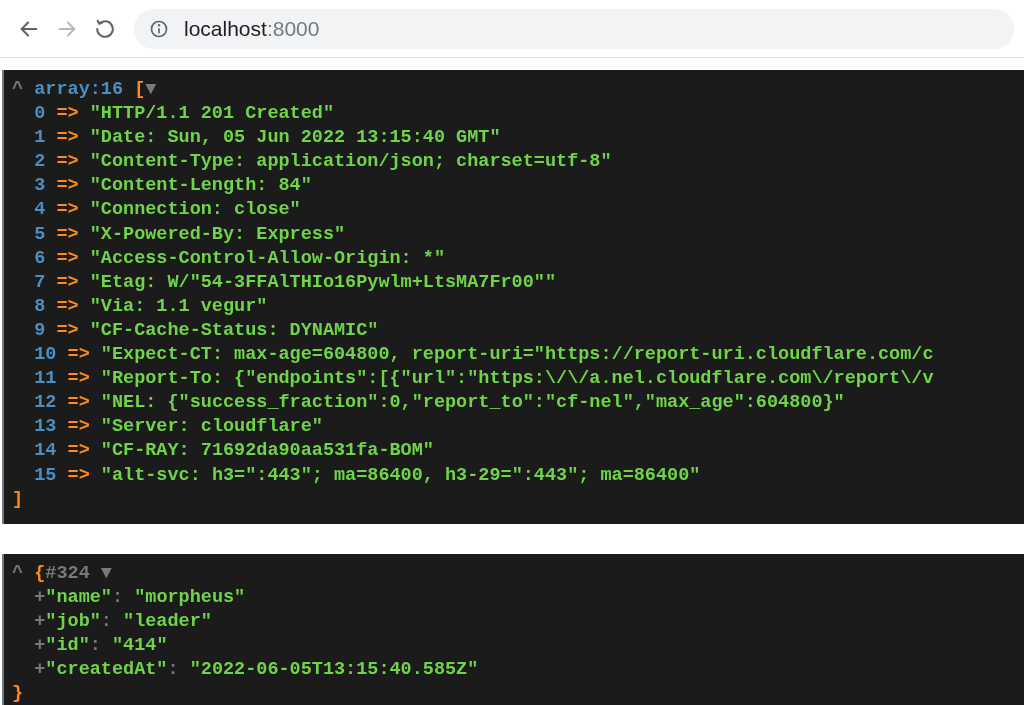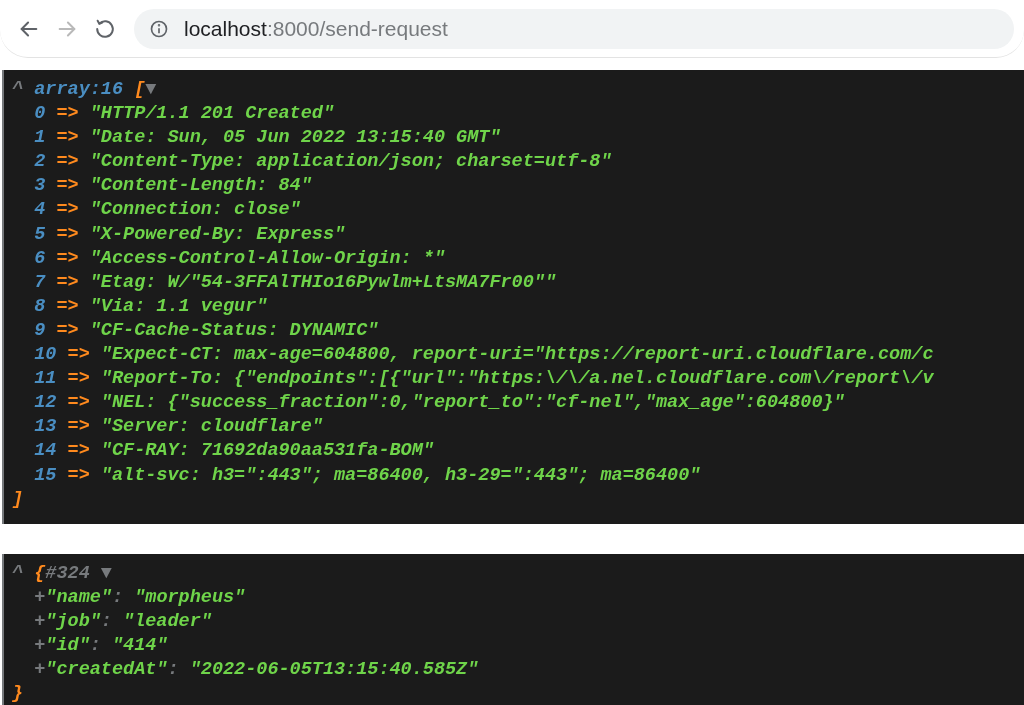--- a/index.html
+++ b/index.html
@@ -13,21 +13,20 @@
   }
   
   .chrome {
     display: flex;
     align-items: center;
     height: 58px;
     background: #ffffff;
     border-bottom: 1px solid #e3e3e3;
     padding: 0 10px;
     box-sizing: border-box;
-    border-radius: 28px;
   }
   .nav-btn {
     width: 38px;
     height: 38px;
     display: flex;
     align-items: center;
     justify-content: center;
     border-radius: 50%;
     color: #5f6368;
   }
@@ -79,21 +78,21 @@
     background: #ffffff;
   }
   .t-caret   { color: #777a7d; }
   .t-type    { color: #4a8ec2; } 
   .t-bracket { color: #ff8a1e; }
   .t-idx     { color: #4a8ec2; }
   .t-arrow   { color: #ff8a1e; }
   .t-str     { color: #6fd44a; }
   .t-obj     { color: #777a7d; text-align: center; } 
   .t-plus    { color: #777a7d; }
-  .row { display: block; font-style: italic; }
+  .row { display: block; }
   .idx-pad-1 { display:inline-block; width: 1ch; text-align:right;}
   .idx-pad-2 { display:inline-block; width: 2ch; text-align:left;}
 </style>
 </head>
 <body>
 
 <div class="chrome">
   <div class="nav-btn">
     <svg width="22" height="22" viewBox="0 0 24 24" fill="none" stroke-width="2.2" stroke-linecap="round" stroke-linejoin="round">
         <line x1="20" y1="12" x2="4" y2="12"></line>
@@ -115,21 +114,20 @@
   <div class="addr">
     <span class="info-icon">
       <svg width="20" height="20" viewBox="0 0 24 24" fill="none" stroke="#5f6368" stroke-width="2">
           <circle cx="12" cy="12" r="9"></circle>
           <line x1="12" y1="11" x2="12" y2="17"></line>
           <circle cx="12" cy="7.5" r="0.5" fill="#5f6368"></circle>
         </svg>
     </span>
     <span class="host">localhost</span>
       <span class="port">:8000</span>
-      <span class="path">/send-request</span>
   </div>
 </div>
 
 <div class="page">
 
   <div class="dump" id="dump1"><span class="row"><span class="t-caret">^</span> <span class="t-type">array:16</span> <span class="t-bracket">[</span><span class="t-caret">▼</span></span><span class="row">  <span class="t-idx idx-pad-1">0</span> <span class="t-arrow">=&gt;</span> <span class="t-str">"HTTP/1.1 201 Created"</span></span><span class="row">  <span class="t-idx idx-pad-1">1</span> <span class="t-arrow">=&gt;</span> <span class="t-str">"Date: Sun, 05 Jun 2022 13:15:40 GMT"</span></span><span class="row">  <span class="t-idx idx-pad-1">2</span> <span class="t-arrow">=&gt;</span> <span class="t-str">"Content-Type: application/json; charset=utf-8"</span></span><span class="row">  <span class="t-idx idx-pad-1">3</span> <span class="t-arrow">=&gt;</span> <span class="t-str">"Content-Length: 84"</span></span><span class="row">  <span class="t-idx idx-pad-1">4</span> <span class="t-arrow">=&gt;</span> <span class="t-str">"Connection: close"</span></span><span class="row">  <span class="t-idx idx-pad-1">5</span> <span class="t-arrow">=&gt;</span> <span class="t-str">"X-Powered-By: Express"</span></span><span class="row">  <span class="t-idx idx-pad-1">6</span> <span class="t-arrow">=&gt;</span> <span class="t-str">"Access-Control-Allow-Origin: *"</span></span><span class="row">  <span class="t-idx idx-pad-1">7</span> <span class="t-arrow">=&gt;</span> <span class="t-str">"Etag: W/"54-3FFAlTHIo16Pywlm+LtsMA7Fr00""</span></span><span class="row">  <span class="t-idx idx-pad-1">8</span> <span class="t-arrow">=&gt;</span> <span class="t-str">"Via: 1.1 vegur"</span></span><span class="row">  <span class="t-idx idx-pad-1">9</span> <span class="t-arrow">=&gt;</span> <span class="t-str">"CF-Cache-Status: DYNAMIC"</span></span><span class="row">  <span class="t-idx idx-pad-2">10</span> <span class="t-arrow">=&gt;</span> <span class="t-str">"Expect-CT: max-age=604800, report-uri="https://report-uri.cloudflare.com/c</span></span><span class="row">  <span class="t-idx idx-pad-2">11</span> <span class="t-arrow">=&gt;</span> <span class="t-str">"Report-To: {"endpoints":[{"url":"https:\/\/a.nel.cloudflare.com\/report\/v</span></span><span class="row">  <span class="t-idx idx-pad-2">12</span> <span class="t-arrow">=&gt;</span> <span class="t-str">"NEL: {"success_fraction":0,"report_to":"cf-nel","max_age":604800}"</span></span><span class="row">  <span class="t-idx idx-pad-2">13</span> <span class="t-arrow">=&gt;</span> <span class="t-str">"Server: cloudflare"</span></span><span class="row">  <span class="t-idx idx-pad-2">14</span> <span class="t-arrow">=&gt;</span> <span class="t-str">"CF-RAY: 71692da90aa531fa-BOM"</span></span><span class="row">  <span class="t-idx idx-pad-2">15</span> <span class="t-arrow">=&gt;</span> <span class="t-str">"alt-svc: h3=":443"; ma=86400, h3-29=":443"; ma=86400"</span></span><span class="row"><span class="t-bracket">]</span></span></div>
 
   <div class="gap"></div>
 
   <div class="dump" id="dump2"><span class="row"><span class="t-caret">^</span> <span class="t-bracket">{</span><span class="t-obj">#324 </span><span class="t-caret">▼</span></span><span class="row">  <span class="t-plus">+</span><span class="t-str">"name"</span><span class="t-caret">: </span><span class="t-str">"morpheus"</span></span><span class="row">  <span class="t-plus">+</span><span class="t-str">"job"</span><span class="t-caret">: </span><span class="t-str">"leader"</span></span><span class="row">  <span class="t-plus">+</span><span class="t-str">"id"</span><span class="t-caret">: </span><span class="t-str">"414"</span></span><span class="row">  <span class="t-plus">+</span><span class="t-str">"createdAt"</span><span class="t-caret">: </span><span class="t-str">"2022-06-05T13:15:40.585Z"</span></span><span class="row"><span class="t-bracket">}</span></span></div>

